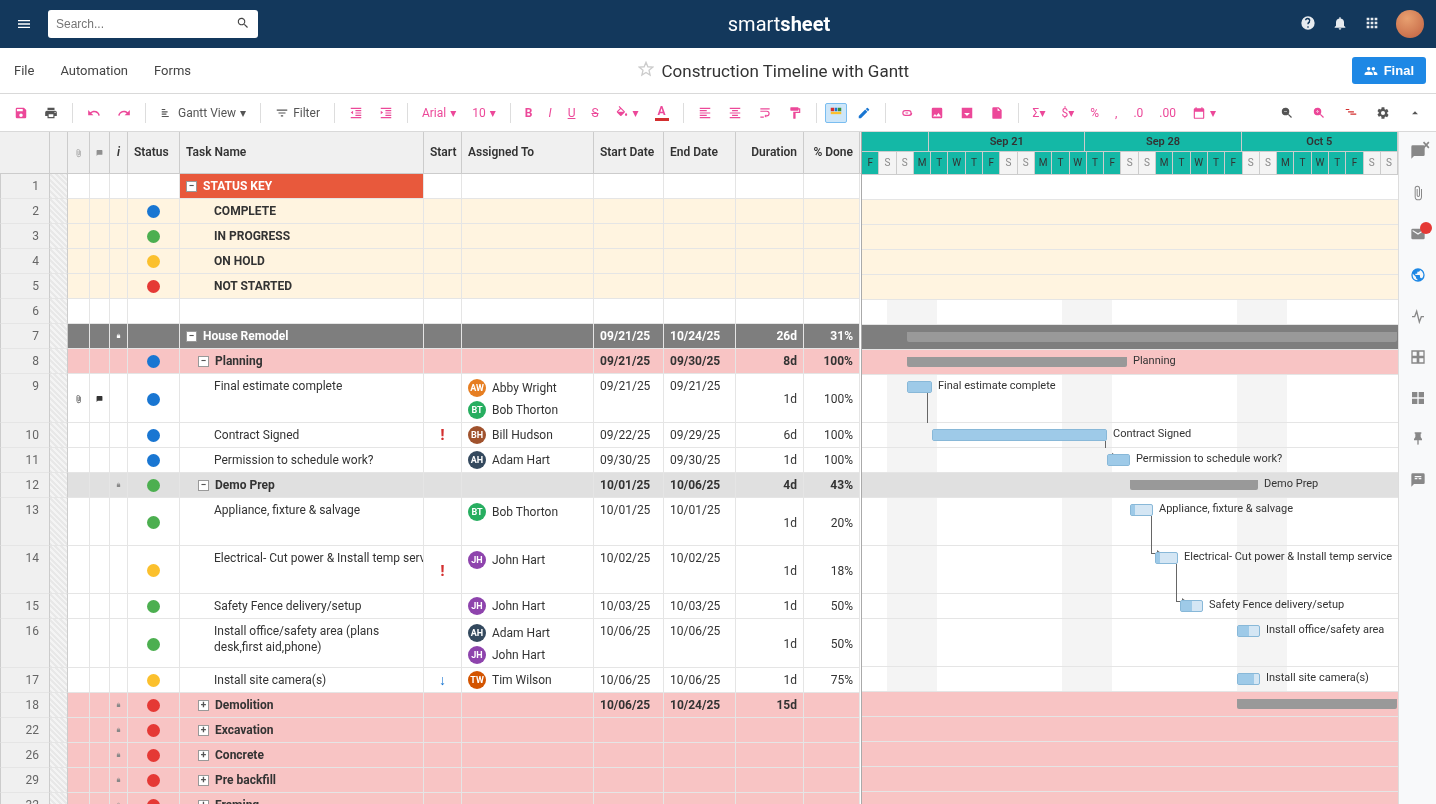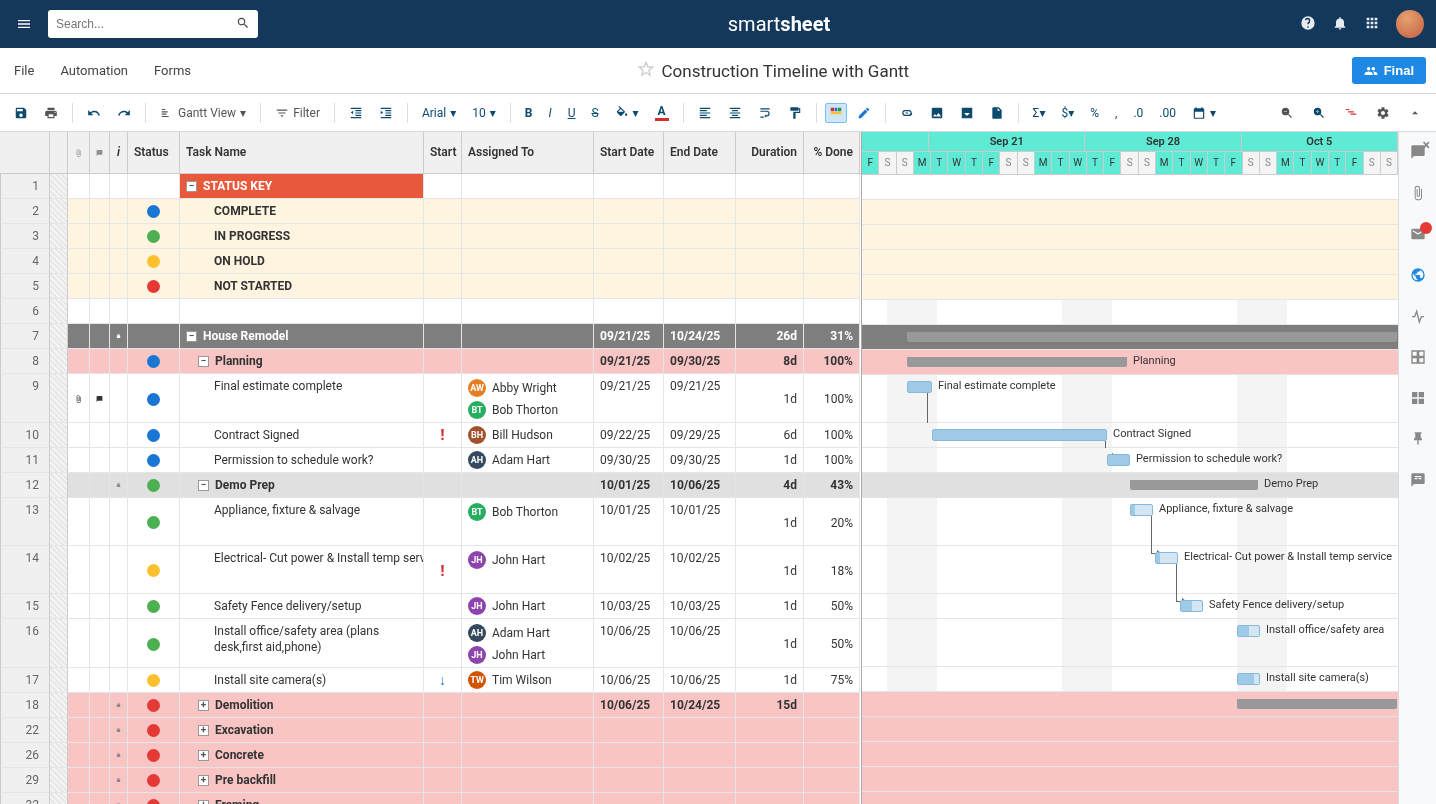--- a/index.html
+++ b/index.html
@@ -21,21 +21,21 @@
 .menu-bar { height: 46px; display: flex; align-items: center; border-bottom: 1px solid #d9d9d9; padding: 0 10px; gap: 18px; font-size: 13px; color: #444; }
 .menu-bar .mitem { cursor: pointer; padding: 4px 4px; }
 .menu-bar .title-area { flex: 1; text-align: center; display: flex; align-items: center; justify-content: center; gap: 8px; font-size: 17px; color: #333; }
 .menu-bar .star { color: #ccc; }
 .share-btn { background: #1e88e5; color: #fff; border: none; border-radius: 3px; padding: 6px 12px; font-size: 13px; font-weight: 600; display: flex; align-items: center; gap: 6px; cursor: pointer; }
 
 
 .toolbar { height: 38px; border-bottom: 1px solid #d9d9d9; display: flex; align-items: center; padding: 0 8px; gap: 4px; color: #555; font-size: 12px; }
 .toolbar .tbtn { padding: 4px 6px; cursor: pointer; border-radius: 3px; display:flex; align-items:center; gap:4px; }
 .toolbar .sep { width: 1px; height: 20px; background: #ddd; margin: 0 4px; }
-.toolbar .disabled { color: #0c4a6e; }
+.toolbar .disabled { color: #ec4899; }
 .toolbar .view-btn { display: flex; align-items: center; gap: 4px; }
 .toolbar .active-icon { background: #cde6f9; border: 1px solid #7abdf0; border-radius:2px; padding:2px 3px; }
 .toolbar .right-tools { margin-left:auto; display:flex; gap:6px; align-items:center; }
 
 
 .main { display: flex; height: calc(100vh - 48px - 46px - 38px); }
 .sheet-area { flex: 1; display: flex; overflow: hidden; }
 .right-rail { width: 38px; background: #f8f9fa; border-left: 1px solid #ddd; display: flex; flex-direction: column; align-items: center; padding-top: 12px; gap: 22px; color: #888; }
 .right-rail .ricon { cursor: pointer; position:relative; }
 .right-rail .badge { position:absolute; top:-4px; right:-6px; background:#e53935; color:#fff; border-radius:50%; width:12px; height:12px; font-size:8px; display:flex; align-items:center; justify-content:center; }
@@ -86,21 +86,21 @@
 .person-badge { width:18px; height:18px; border-radius:50%; display:inline-flex; align-items:center; justify-content:center; color:#fff; font-size:9px; font-weight:700; margin-right:4px; flex-shrink:0; }
 .assignee-stack { display:flex; flex-direction:column; gap:4px; }
 .assignee-row { display:flex; align-items:center; gap:2px; }
 .prio-excl { color:#d32f2f; font-weight:900; font-size:14px; }
 .prio-down { color:#1976d2; font-weight:900; font-size:14px; }
 
 .lock-icon { color:#888; }
 
 
 .gantt { flex:1; display:flex; flex-direction:column; position:relative; overflow:hidden; }
-.gantt-header { border-bottom:1px solid #ccc; background:#5eead4; height:47px; display:flex; flex-direction:column; }
+.gantt-header { border-bottom:1px solid #ccc; background:#14b8a6; height:47px; display:flex; flex-direction:column; }
 .gantt-months { display:flex; height:20px; border-bottom:1px solid #ccc; }
 .gantt-months div { border-right:1px solid #ccc; text-align:center; font-size:11px; font-weight:600; line-height:20px; }
 .gantt-days { display:flex; height:22px; }
 .gantt-days div { width:25px; border-right:1px solid #ccc; text-align:center; font-size:10px; line-height:22px; }
 .gantt-days .wkend { background:#f4f4f4; color:#888; }
 
 .gantt-body { flex:1; position:relative; }
 .gantt-row { height:25px; border-bottom:1px solid #e5e5e5; position:relative; }
 .gantt-row.tall { height:48px; }
 .gantt-row.pink { background:#f8c4c4; }

